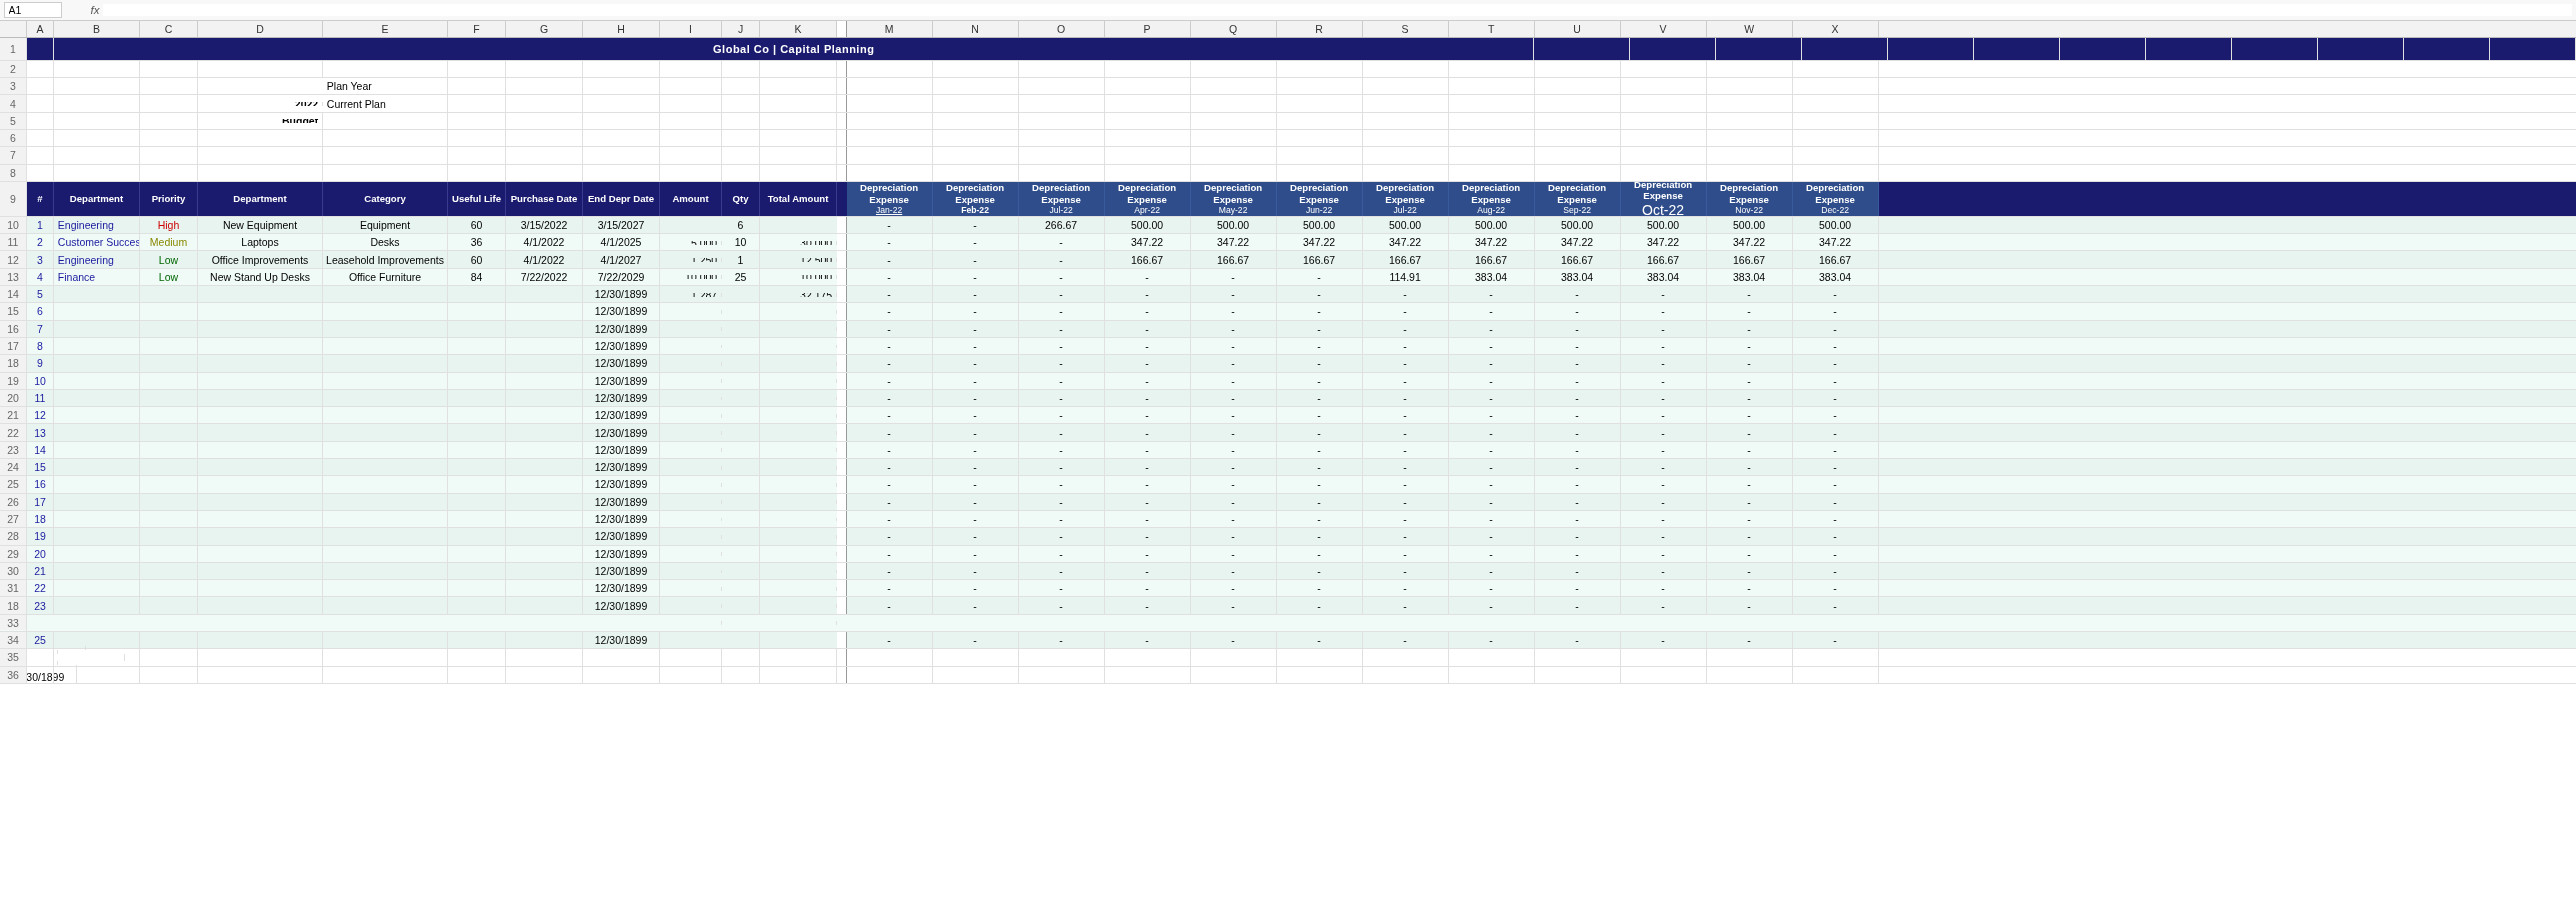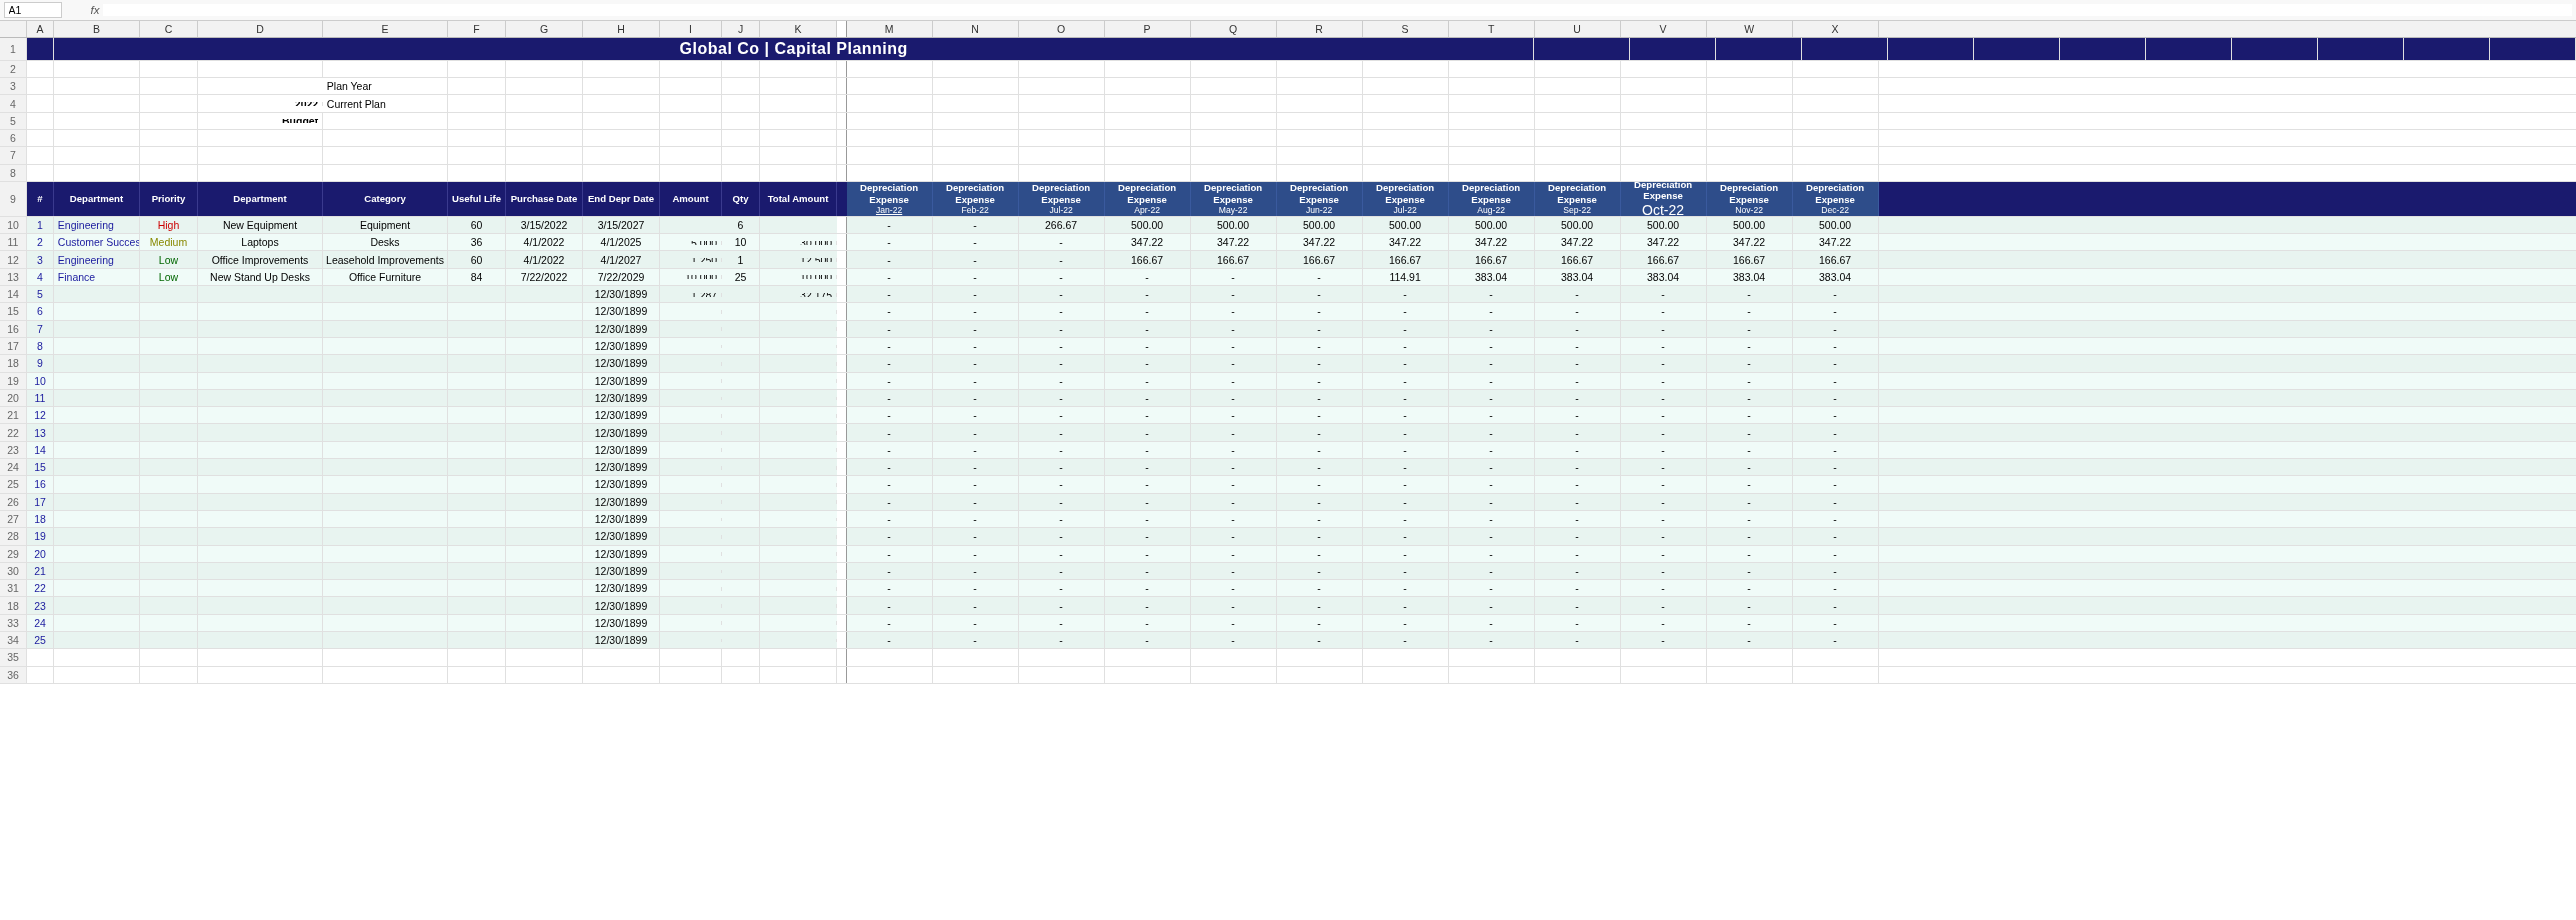--- a/index.html
+++ b/index.html
@@ -185,21 +185,21 @@
     <div class="col-header w-dep">T</div>
     <div class="col-header w-dep">U</div>
     <div class="col-header w-dep">V</div>
     <div class="col-header w-dep">W</div>
     <div class="col-header w-dep">X</div>
   </div>
 
   <div class="sheet-row" style="height:23px;">
     <div class="cell row-num w-row">1</div>
     <div class="cell w-a title-cell"></div>
-    <div class="cell title-cell merged-title" style="justify-content:center; font-weight:bold; font-size:16px; letter-spacing:0.5px;">Global Co | Capital Planning</div>
+    <div class="cell title-cell merged-title" style="justify-content:center; font-weight:bold; font-size:11px; letter-spacing:0.5px;">Global Co | Capital Planning</div>
 
     <div class="cell w-l" style="background:#1a1a6e;border:none;"></div>
     <div class="cell w-dep title-cell"></div>
     <div class="cell w-dep title-cell"></div>
     <div class="cell w-dep title-cell"></div>
     <div class="cell w-dep title-cell"></div>
     <div class="cell w-dep title-cell"></div>
     <div class="cell w-dep title-cell"></div>
     <div class="cell w-dep title-cell"></div>
     <div class="cell w-dep title-cell"></div>
@@ -418,21 +418,21 @@
     <div class="cell w-i header-cell">Amount</div>
     <div class="cell w-j header-cell">Qty</div>
     <div class="cell w-k header-cell">Total Amount</div>
     <div class="cell w-l" style="background:#1a1a6e; border:none;"></div>
     <div class="cell w-dep header-cell-light" style="flex-direction:column; text-align:center; justify-content:center;">
       <span>Depreciation Expense</span>
       <span style="font-weight:normal; font-size:8.6px;text-decoration:underline;">Jan-22</span>
     </div>
     <div class="cell w-dep header-cell-light" style="flex-direction:column; text-align:center; justify-content:center;">
       <span>Depreciation Expense</span>
-      <span style="font-weight:normal; font-size:8.6px;">Feb-22</span>
+      <span style="font-weight:bold; font-size:8.6px;">Feb-22</span>
     </div>
     <div class="cell w-dep header-cell-light" style="flex-direction:column; text-align:center; justify-content:center;">
       <span>Depreciation Expense</span>
       <span style="font-weight:normal; font-size:8.6px;">Jul-22</span>
     </div>
     <div class="cell w-dep header-cell-light" style="flex-direction:column; text-align:center; justify-content:center;">
       <span>Depreciation Expense</span>
       <span style="font-weight:normal; font-size:8.6px;">Apr-22</span>
     </div>
     <div class="cell w-dep header-cell-light" style="flex-direction:column; text-align:center; justify-content:center;">
@@ -1084,21 +1084,21 @@
         <div class="cell w-dep cell-center">-</div>
         <div class="cell w-dep cell-center">-</div>
         <div class="cell w-dep cell-center">-</div>
         <div class="cell w-dep cell-center">-</div>
         <div class="cell w-dep cell-center">-</div>
         <div class="cell w-dep cell-center">-</div>
         <div class="cell w-dep cell-center">-</div>
         <div class="cell w-dep cell-center">-</div>
         <div class="cell w-dep cell-center">-</div>
   </div>
-      <div class="sheet-row data-row-odd" style="height: 17.3px;">
+      <div class="sheet-row data-row-odd" style="height: 17.3px; flex-direction: column;">
     <div class="cell row-num w-row">33</div>
     <div class="cell w-a cell-center cell-blue-text">24</div>
         <div class="cell w-b cell-blue-text"></div>
         <div class="cell w-c cell-center" style="color:#333"></div>
         <div class="cell w-d cell-center"></div>
         <div class="cell w-e cell-center"></div>
         <div class="cell w-f cell-center"></div>
         <div class="cell w-g cell-center"></div>
         <div class="cell w-h cell-center">12/30/1899</div>
         <div class="cell w-i cell-right"></div>

